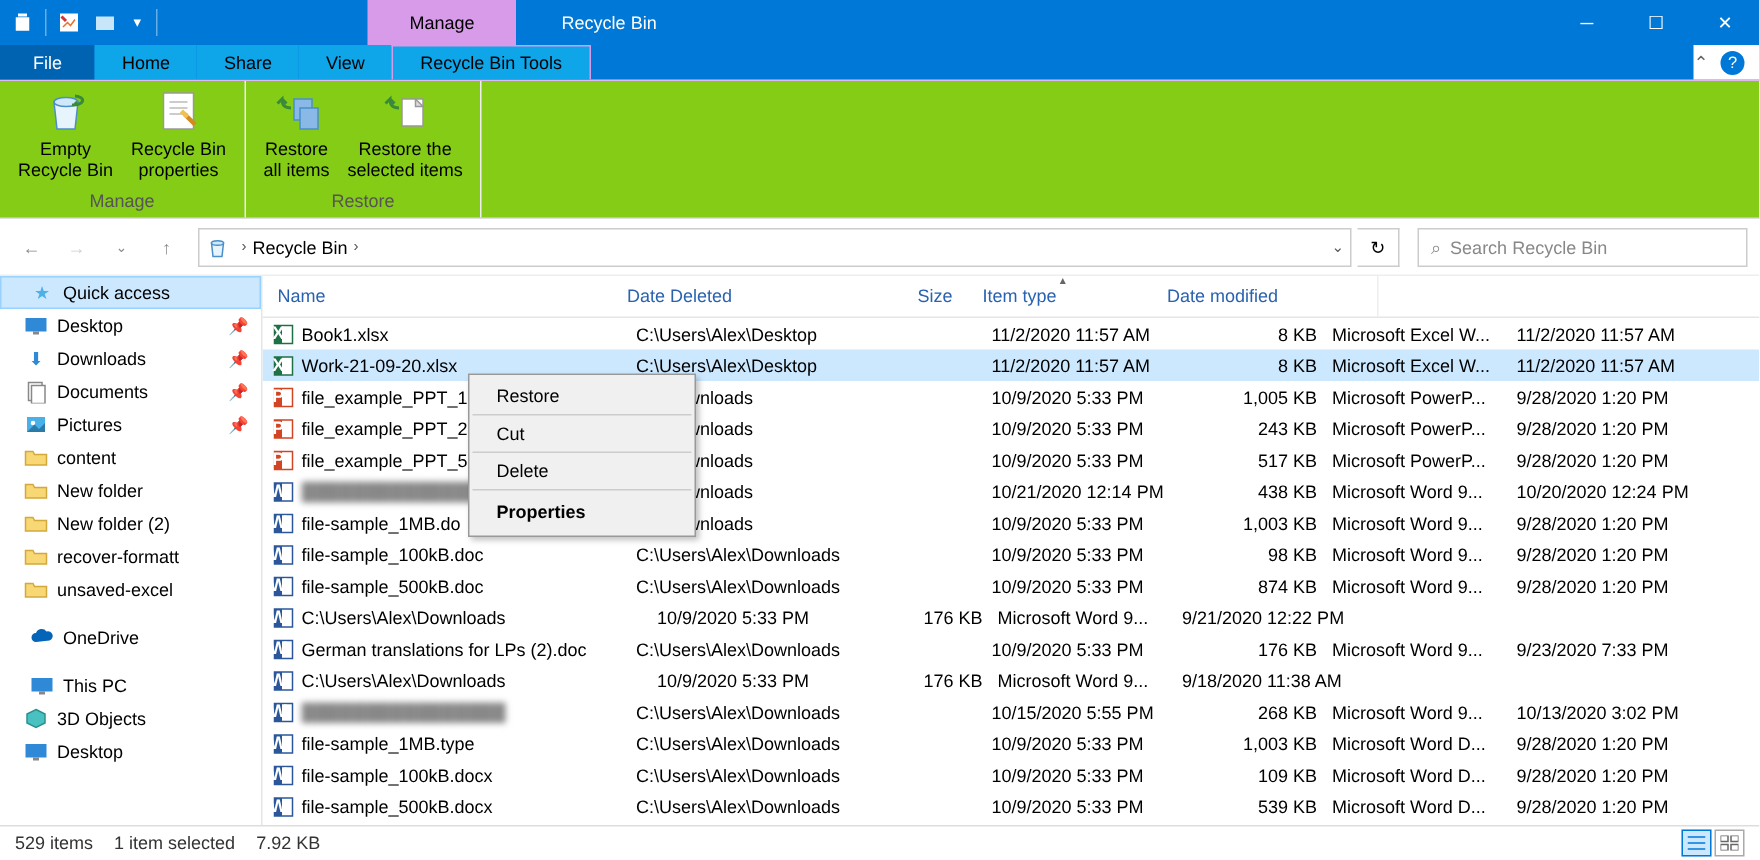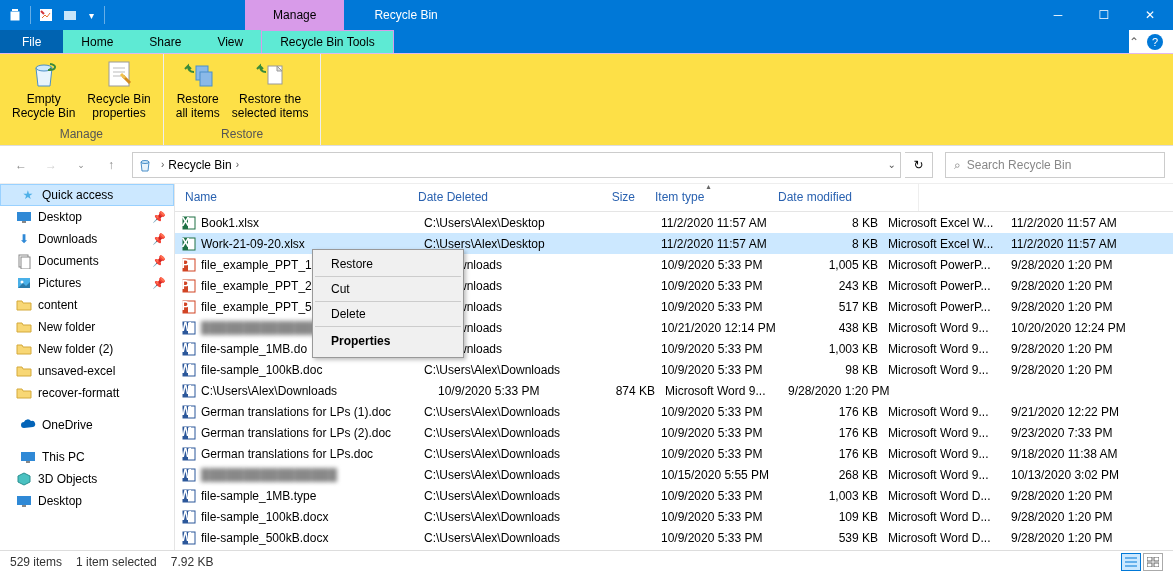--- a/index.html
+++ b/index.html
@@ -8,26 +8,26 @@
 .titlebar .qat { display: flex; align-items: center; gap: 6px; padding-left: 6px; }
 .qat .icon-box { width: 18px; height: 18px; display: flex; align-items: center; justify-content: center; }
 .qat .chevron { color: #fff; font-size: 10px; padding: 0 4px; }
 .contextual { background: #d89be9; color: #000; padding: 0 28px; margin-left: 140px; height: 30px; display: flex; align-items: center; }
 .win-title { margin-left: 30px; color: #fff; }
 .window-controls { margin-left: auto; display: flex; }
 .window-controls div { width: 46px; height: 30px; display: flex; align-items: center; justify-content: center; color: #fff; }
 
 .ribbon-tabs { height: 24px; background: #0078d7; color: #fff; display: flex; align-items: stretch; border-bottom: 1px solid #e1b8ee; }
 .ribbon-tabs .file-tab { background: #0063b1; color: #fff; padding: 0 22px; display: flex; align-items: center; }
-.ribbon-tabs .tab { background: #5eead4; color: #000; padding: 0 18px; display: flex; align-items: center; }
+.ribbon-tabs .tab { background: #0ea5e9; color: #000; padding: 0 18px; display: flex; align-items: center; }
 .ribbon-tabs .tab.tools { border: 1px solid #d89be9; border-bottom: none; }
 .ribbon-collapse { margin-left: auto; display: flex; align-items: center; gap: 8px; padding-right: 10px; color: #666; background: #fff; }
 .ribbon-collapse .help { width: 16px; height: 16px; border-radius: 50%; background: #0078d7; color: #fff; display: flex; align-items: center; justify-content: center; font-size: 11px; }
 
-.ribbon { height: 92px; background: #fde047; display: flex; border-bottom: 1px solid #ddd; }
+.ribbon { height: 92px; background: #84cc16; display: flex; border-bottom: 1px solid #ddd; }
 .ribbon-group { display: flex; flex-direction: column; border-right: 1px solid #eee; padding: 2px 6px; }
 .ribbon-group .items { display: flex; flex: 1; }
 .ribbon-btn { display: flex; flex-direction: column; align-items: center; justify-content: flex-start; padding: 2px 6px; cursor: default; text-align: center; }
 .ribbon-btn .icon { width: 32px; height: 32px; margin-bottom: 2px; display: flex; align-items: center; justify-content: center; }
 .ribbon-group .group-label { text-align: center; color: #555; margin-top: auto; padding-bottom: 2px; }
 
 .toolbar { height: 38px; display: flex; align-items: center; padding: 4px 8px; gap: 4px; border-bottom: 1px solid #eee; }
 .nav-btn { width: 26px; height: 26px; display: flex; align-items: center; justify-content: center; color: #888; }
 .breadcrumb { flex: 1; border: 1px solid #ccc; height: 26px; display: flex; align-items: center; padding: 0 4px; margin: 0 4px; }
 .breadcrumb .icon { width: 16px; height: 16px; margin-right: 4px; }
@@ -278,29 +278,29 @@
             </svg>
           </span>
         <span>New folder (2)</span>
       </div>
       <div class="side-item sub">
         <span class="icon">
             <svg class="svg-icon" viewBox="0 0 16 16">
               <path class="folder-icon" d="M1 4 L6 4 L7 6 L15 6 L15 13 L1 13 Z"></path>
             </svg>
           </span>
+        <span>recover-formatt</span>
+      </div>
+      <div class="side-item sub">
+        <span class="icon">
+            <svg class="svg-icon" viewBox="0 0 16 16">
+              <path class="folder-icon" d="M1 4 L6 4 L7 6 L15 6 L15 13 L1 13 Z"></path>
+            </svg>
+          </span>
         <span>unsaved-excel</span>
-      </div>
-      <div class="side-item sub">
-        <span class="icon">
-            <svg class="svg-icon" viewBox="0 0 16 16">
-              <path class="folder-icon" d="M1 4 L6 4 L7 6 L15 6 L15 13 L1 13 Z"></path>
-            </svg>
-          </span>
-        <span>recover-formatt</span>
       </div>
     </div>
     <div class="side-group">
       <div class="side-item">
         <span class="icon">
             <svg class="svg-icon" viewBox="0 0 16 16">
               <path d="M4 11a3 3 0 010-6 4 4 0 017-1 3 3 0 012 6z" fill="#0364b8"></path>
             </svg>
           </span>
         <span>OneDrive</span>
@@ -449,33 +449,33 @@
           <span class="c-size">98 KB</span>
           <span class="c-type">Microsoft Word 9...</span>
           <span class="c-mod">9/28/2020 1:20 PM</span>
         </div>
         <div class="row">
           <span class="icon"><svg class="svg-icon" viewBox="0 0 16 16">
               <rect x="2" y="2" width="12" height="12" fill="#fff" stroke="#2b579a"></rect>
               <rect x="2" y="2" width="5" height="12" fill="#2b579a"></rect>
               <text x="4.5" y="11" font-size="8" fill="#fff" text-anchor="middle" font-weight="bold">W</text>
             </svg></span>
+          <span class="c-name">file-sample_500kB.doc</span>
           <span class="c-loc">C:\Users\Alex\Downloads</span>
           <span class="c-del">10/9/2020 5:33 PM</span>
           <span class="c-size">874 KB</span>
           <span class="c-type">Microsoft Word 9...</span>
           <span class="c-mod">9/28/2020 1:20 PM</span>
         </div>
         <div class="row">
           <span class="icon"><svg class="svg-icon" viewBox="0 0 16 16">
               <rect x="2" y="2" width="12" height="12" fill="#fff" stroke="#2b579a"></rect>
               <rect x="2" y="2" width="5" height="12" fill="#2b579a"></rect>
               <text x="4.5" y="11" font-size="8" fill="#fff" text-anchor="middle" font-weight="bold">W</text>
             </svg></span>
-          <span class="c-name">German translations for LPs (1).doc</span>
           <span class="c-loc">C:\Users\Alex\Downloads</span>
           <span class="c-del">10/9/2020 5:33 PM</span>
           <span class="c-size">176 KB</span>
           <span class="c-type">Microsoft Word 9...</span>
           <span class="c-mod">9/21/2020 12:22 PM</span>
         </div>
         <div class="row">
           <span class="icon"><svg class="svg-icon" viewBox="0 0 16 16">
               <rect x="2" y="2" width="12" height="12" fill="#fff" stroke="#2b579a"></rect>
               <rect x="2" y="2" width="5" height="12" fill="#2b579a"></rect>
@@ -487,21 +487,20 @@
           <span class="c-size">176 KB</span>
           <span class="c-type">Microsoft Word 9...</span>
           <span class="c-mod">9/23/2020 7:33 PM</span>
         </div>
         <div class="row">
           <span class="icon"><svg class="svg-icon" viewBox="0 0 16 16">
               <rect x="2" y="2" width="12" height="12" fill="#fff" stroke="#2b579a"></rect>
               <rect x="2" y="2" width="5" height="12" fill="#2b579a"></rect>
               <text x="4.5" y="11" font-size="8" fill="#fff" text-anchor="middle" font-weight="bold">W</text>
             </svg></span>
-          <span class="c-name">German translations for LPs.doc</span>
           <span class="c-loc">C:\Users\Alex\Downloads</span>
           <span class="c-del">10/9/2020 5:33 PM</span>
           <span class="c-size">176 KB</span>
           <span class="c-type">Microsoft Word 9...</span>
           <span class="c-mod">9/18/2020 11:38 AM</span>
         </div>
         <div class="row">
           <span class="icon"><svg class="svg-icon" viewBox="0 0 16 16">
               <rect x="2" y="2" width="12" height="12" fill="#fff" stroke="#2b579a"></rect>
               <rect x="2" y="2" width="5" height="12" fill="#2b579a"></rect>

